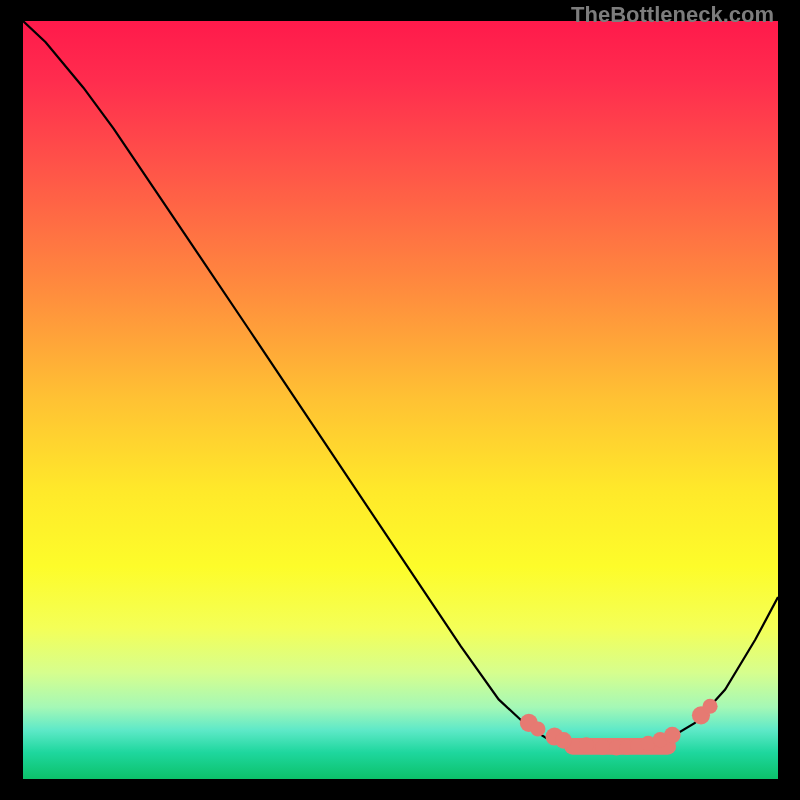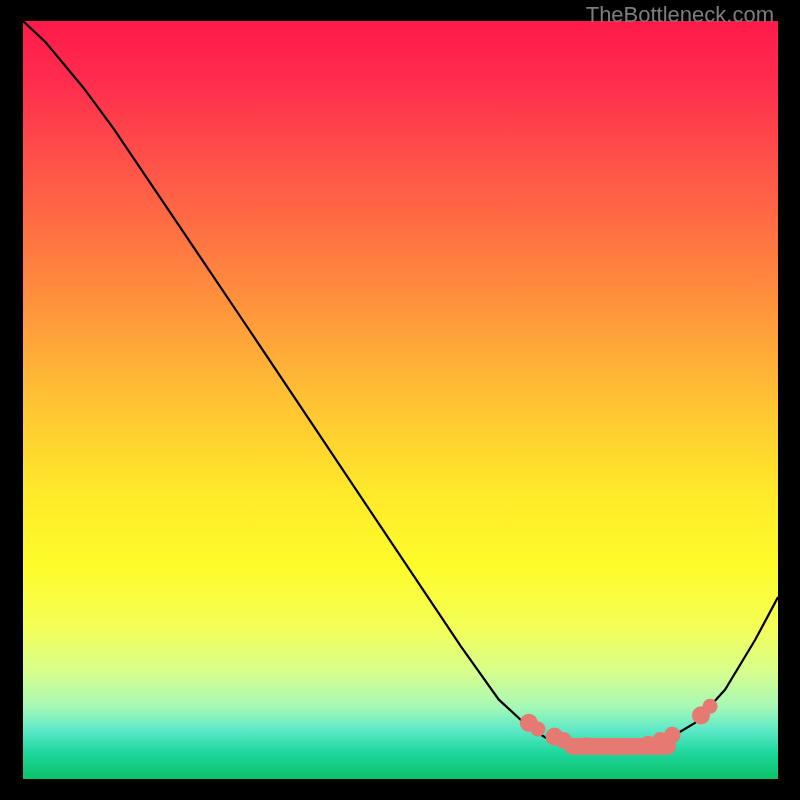--- a/index.html
+++ b/index.html
@@ -24,21 +24,21 @@
     top: 0;
     width: 755px;
     height: 758px;
   }
   .watermark {
     position: absolute;
     top: 2px;
     right: 26px;
     font-family: Arial, Helvetica, sans-serif;
     font-size: 22px;
-    font-weight: 400;
+    font-weight: 700;
     color: #7d7d7d;
     letter-spacing: 0px;
   }
   
   .curve {
     fill: none;
     stroke: #000000;
     stroke-width: 2.2;
   }
   .marker {

